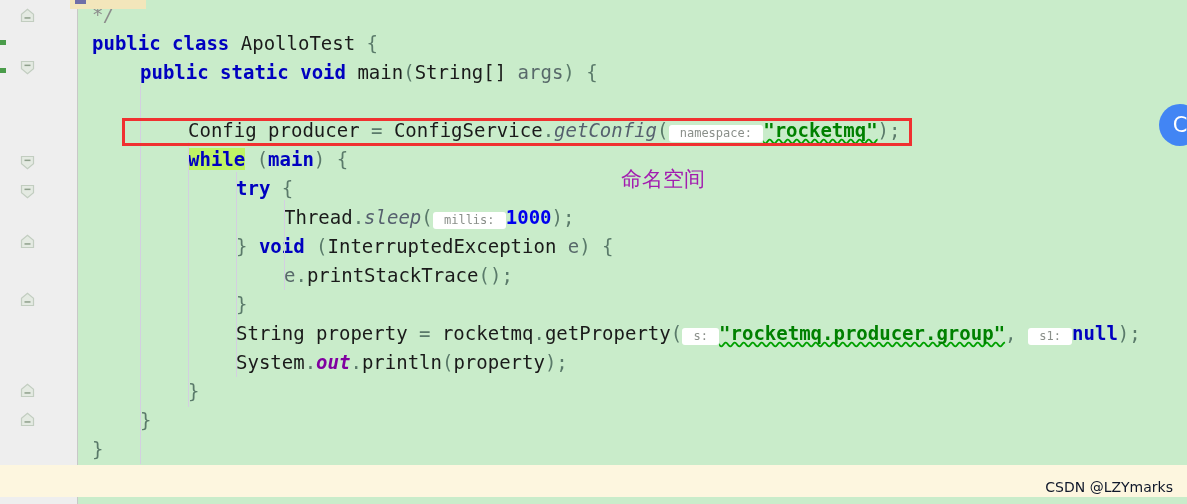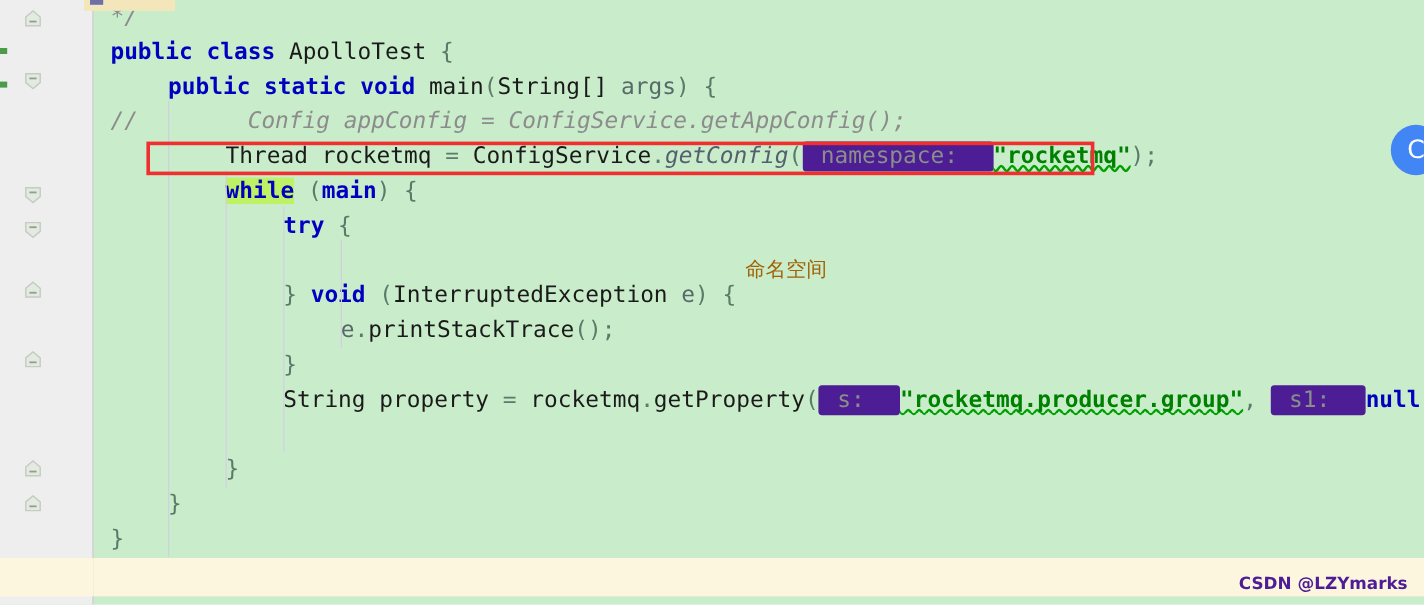--- a/index.html
+++ b/index.html
@@ -72,24 +72,24 @@
   .plain   { color: #1a1a1a; }
   .punct   { color: #5a7a6a; }
   .cmt     { color: #8c8c8c; font-style: italic; }
   .str     { color: #008000; font-weight: bold; }
   .num     { color: #0000ee; font-weight: bold; }
   .meth    { color: #55606e; font-style: italic; margin-top: 16px; }
   .field   { color: #8000a0; font-style: italic; font-weight: bold; }
   .ident   { color: #1a1a1a; }
   .dim     { color: #58696a; }
   .hintbox {
-    background: #4c1d95;
+    background: #ffffff;
     color: #8a8f8a;
-    font-size: 19px;
-    padding: 1px 18px 2px 4px;
+    font-size: 12px;
+    padding: 1px 4px 2px 4px;
     border-radius: 3px;
   }
   .hl-kw {
     background: #bef264;
   }
   .wavy {
     text-decoration: underline wavy #00a000;
     text-decoration-skip-ink: none;
   }
 
@@ -108,25 +108,24 @@
     width: 790px; height: 28px;
     border: 3px solid #f03030;
     box-sizing: border-box;
     z-index: 6;
     pointer-events: none;
   }
   #cn-note {
     position: absolute;
     left: 621px; top: 165px;
     font-family: "DejaVu Sans", "Liberation Sans", sans-serif;
-    font-size: 17px;
-    color: #a16207;
+    font-size: 21px;
+    color: #a21caf;
     z-index: 6;
     white-space: nowrap;
-    margin-top: 48px;
   }
   #top-highlight {
     position: absolute;
     left: 70px; top: 0px;
     width: 76px; height: 9px;
     background: #f3e6bb;
     z-index: 5;
   }
   #top-highlight-tick {
     position: absolute;
@@ -161,43 +160,43 @@
     justify-content: center;
     color: #ffffff;
     font-family: "DejaVu Sans", "Liberation Sans", sans-serif;
     font-size: 21px;
   }
   #watermark {
     position: absolute;
     right: 14px; top: 479px;
     font-family: "DejaVu Sans", "Liberation Sans", sans-serif;
     font-size: 14px;
-    color: #4c1d95;
+    color: #0f172a;
     z-index: 8;
     white-space: nowrap;
-    font-weight: bold;
   }
 </style>
 </head>
 <body>
 
 <div id="screen">
 
   <div id="code">
       <div class="code-line" style="top: 0px; left: 14px;"><span class="cmt">*/</span></div>
       <div class="code-line" style="top: 58px; left: 62px;"><span class="kw">public</span><span class="plain"> </span><span class="kw">static</span><span class="plain"> </span><span class="kw">void</span><span class="plain"> </span><span class="ident">main</span><span class="punct">(</span><span class="ident">String[] </span><span class="dim">args</span><span class="punct">) {</span></div>
       <div class="code-line" style="top: 29px; left: 14px;"><span class="kw">public</span><span class="plain"> </span><span class="kw">class</span><span class="plain"> </span><span class="ident">ApolloTest</span><span class="punct"> {</span></div>
-      <div class="code-line" style="top: 87px; left: 14px;"><span class="cmt">//        Config appConfig = ConfigService.getAppConfig();</span></div>
-      <div class="code-line" style="top: 116px; left: 110px;"><span class="ident">Thread rocketmq </span><span class="punct">= </span><span class="ident">ConfigService</span><span class="punct">.</span><span class="meth">getConfig</span><span class="punct">(</span><span class="hintbox"> namespace: </span><span class="str wavy">"rocketmq"</span><span class="punct">);</span></div>
+      <div class="code-line" style="top: 116px; left: 110px;"><span class="ident">Config producer </span><span class="punct">= </span><span class="ident">ConfigService</span><span class="punct">.</span><span class="meth">getConfig</span><span class="punct">(</span><span class="hintbox"> namespace: </span><span class="str wavy">"rocketmq"</span><span class="punct">);</span></div>
       <div class="code-line" style="top: 145px; left: 110px;"><span class="kw hl-kw">while</span><span class="punct"> (</span><span class="kw">main</span><span class="punct">) {</span></div>
       <div class="code-line" style="top: 174px; left: 158px;"><span class="kw">try</span><span class="punct"> {</span></div>
+      <div class="code-line" style="top: 203px; left: 206px;"><span class="ident">Thread</span><span class="punct">.</span><span class="meth">sleep</span><span class="punct">(</span><span class="hintbox"> millis: </span><span class="num">1000</span><span class="punct">);</span></div>
       <div class="code-line" style="top: 232px; left: 158px;"><span class="punct">} </span><span class="kw">void</span><span class="punct"> (</span><span class="ident">InterruptedException </span><span class="dim">e</span><span class="punct">) {</span></div>
       <div class="code-line" style="top: 261px; left: 206px; text-align: center;"><span class="dim">e</span><span class="punct">.</span><span class="ident">printStackTrace</span><span class="punct">();</span></div>
       <div class="code-line" style="top: 290px; left: 158px;"><span class="punct">}</span></div>
       <div class="code-line" style="top: 319px; left: 158px;"><span class="ident">String property </span><span class="punct">= </span><span class="ident">rocketmq</span><span class="punct">.</span><span class="ident">getProperty</span><span class="punct">(</span><span class="hintbox"> s: </span><span class="str wavy">"rocketmq.producer.group"</span><span class="punct">, </span><span class="hintbox"> s1: </span><span class="kw">null</span><span class="punct">);</span></div>
+      <div class="code-line" style="top: 348px; left: 158px;"><span class="ident">System</span><span class="punct">.</span><span class="field">out</span><span class="punct">.</span><span class="ident">println</span><span class="punct">(</span><span class="ident">property</span><span class="punct">);</span></div>
       <div class="code-line" style="top: 377px; left: 110px;"><span class="punct">}</span></div>
       <div class="code-line" style="top: 406px; left: 62px;"><span class="punct">}</span></div>
       <div class="code-line" style="top: 435px; left: 14px;"><span class="punct">}</span></div>
     </div>
 
   <div id="indent-guides-host">
       <div class="indent-guide" style="left: 140px; top: 84px; height: 380px;"></div>
       <div class="indent-guide" style="left: 188px; top: 142px; height: 265px;"></div>
       <div class="indent-guide" style="left: 236px; top: 172px; height: 205px;"></div>
       <div class="indent-guide" style="left: 284px; top: 200px; height: 90px;"></div>

